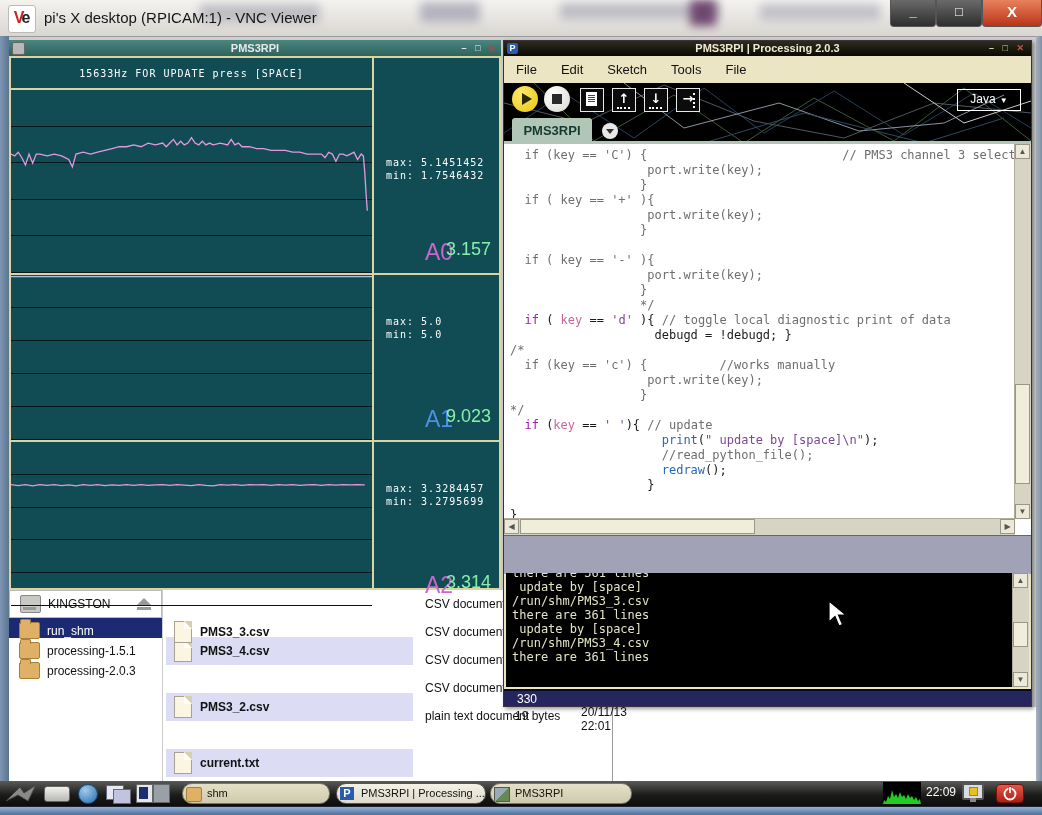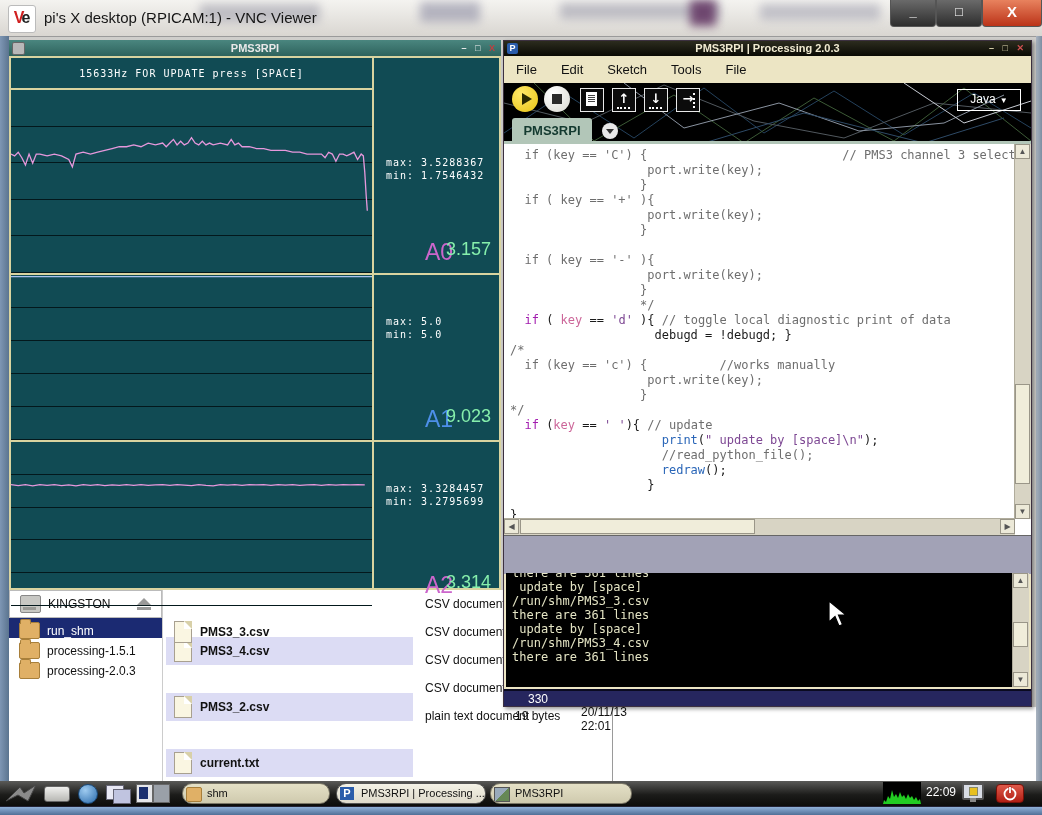--- a/index.html
+++ b/index.html
@@ -128,21 +128,21 @@
   .thumb{position:absolute;left:0;width:15px;background:#f0edda;border:1px solid #9a9688;box-sizing:border-box;}
   .hscroll{position:absolute;left:0;bottom:0;height:16px;background:#d8d4c4;border-top:1px solid #b0ac9c;}
   .hthumb{position:absolute;top:0;height:15px;background:#f0edda;border:1px solid #9a9688;box-sizing:border-box;}
   .hbtn{position:absolute;top:0;width:15px;height:15px;background:#ece9d8;border:1px solid #9a9688;
     box-sizing:border-box;color:#555;font-size:8px;text-align:center;line-height:13px;}
   .msgband{position:absolute;left:0;top:494px;right:0;height:38px;background:#a2a2b6;border-top:1px solid #666;}
   .console{position:absolute;left:2px;top:532px;right:2px;height:114px;background:#000;overflow:hidden;}
   .console pre{margin:-7px 0 0 6px;font-family:"DejaVu Sans Mono",monospace;font-size:12px;
     line-height:14px;color:#e4e4c4;}
   .statusbar{position:absolute;left:0;top:648px;right:0;height:17px;background:#26265e;
-    color:#fff;font-size:12px;line-height:17px;padding-left:24px;box-sizing:border-box;border-top:2px solid #0a0a20;}
+    color:#fff;font-size:12px;line-height:17px;padding-left:13px;box-sizing:border-box;border-top:2px solid #0a0a20;}
 
   
   .taskbar{position:absolute;left:0;top:781px;width:1042px;height:25px;
     background:linear-gradient(#5a5a58,#1c1c1a 55%,#0c0c0a);}
   .tb-ico{position:absolute;top:2px;}
   .task-btn{position:absolute;top:2px;height:21px;background:linear-gradient(#e4e0c6,#cfcaae);
     border:1px solid #7a7666;border-radius:10px;font-size:11px;color:#111;line-height:19px;
     padding-left:24px;box-sizing:border-box;overflow:hidden;white-space:nowrap;}
   .task-btn.active{background:linear-gradient(#f4f2e6,#dedacb);border-color:#555;}
   .task-ico{position:absolute;left:3px;top:3px;width:14px;height:13px;}
@@ -183,21 +183,21 @@
     <div class="scope-body">
       <div class="scope-vdiv"></div>
       <div class="scope-header">15633Hz  FOR UPDATE press [SPACE]</div>
       <div id="scope-channels">
           <div class="plot" style="top: 32px; height: 183px;">
             <svg viewBox="0 0 100 100" preserveAspectRatio="none">
               <polyline points="0,35 1,36 2,34 3,37 4,41 5,35 6,40 7,35 8,35 10,36 12,35 14,36 16,38 17,42 18,35 20,34 22,35 24,34 26,33 28,32 30,31 32,31 34,30 36,31 38,29 40,30 42,29 43,31 44,29 45,27 46,30 47,28 48,30 49,29 50,26 51,29 52,30 53,28 54,30 55,29 56,30 58,29 60,30 61,27 62,30 63,29 64,31 66,31 68,32 70,32 72,33 74,33 76,33 78,34 80,34 82,35 84,35 86,35 87,37 88,34 89,35 90,39 91,35 92,35 93,36 94,35 95,34 96,38 97,35 97.6,36 98,45 98.4,58 98.7,66" fill="none" stroke="#e698dc" stroke-width="1.3" vector-effect="non-scaling-stroke"></polyline>
             </svg>
           </div>
           <div class="readout" style="top: 32px; height: 183px;">
-            <div class="mm" style="top:66px">max: 3.5288367
+            <div class="mm" style="top:66px">max: 5.1451452
 min: 1.7546432</div>
             <div class="big">
               <span class="ch" style="color:#cc66cc">A0</span>
               <span class="val">3.157</span>
             </div>
           </div>
           <div class="plot sect-border" style="top: 215px; height: 167px;">
             <svg viewBox="0 0 100 100" preserveAspectRatio="none">
               <polyline points="0,1 100,1" fill="none" stroke="#a8c4f0" stroke-width="1.3" vector-effect="non-scaling-stroke"></polyline>
             </svg>

